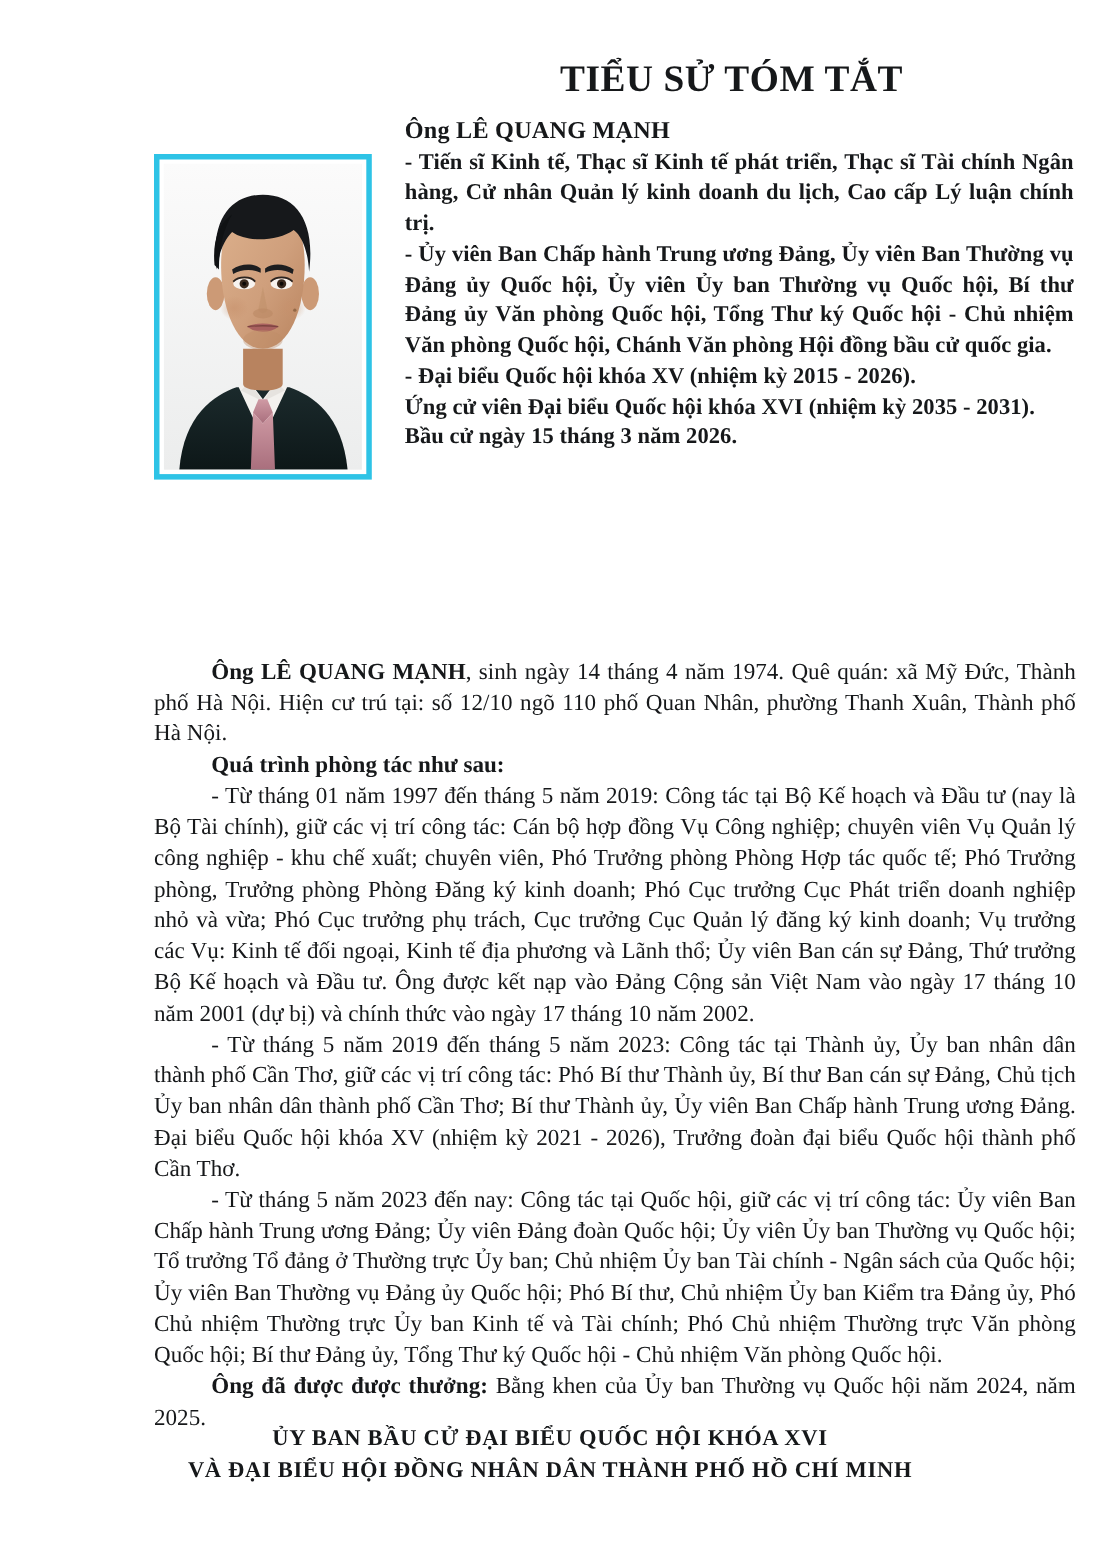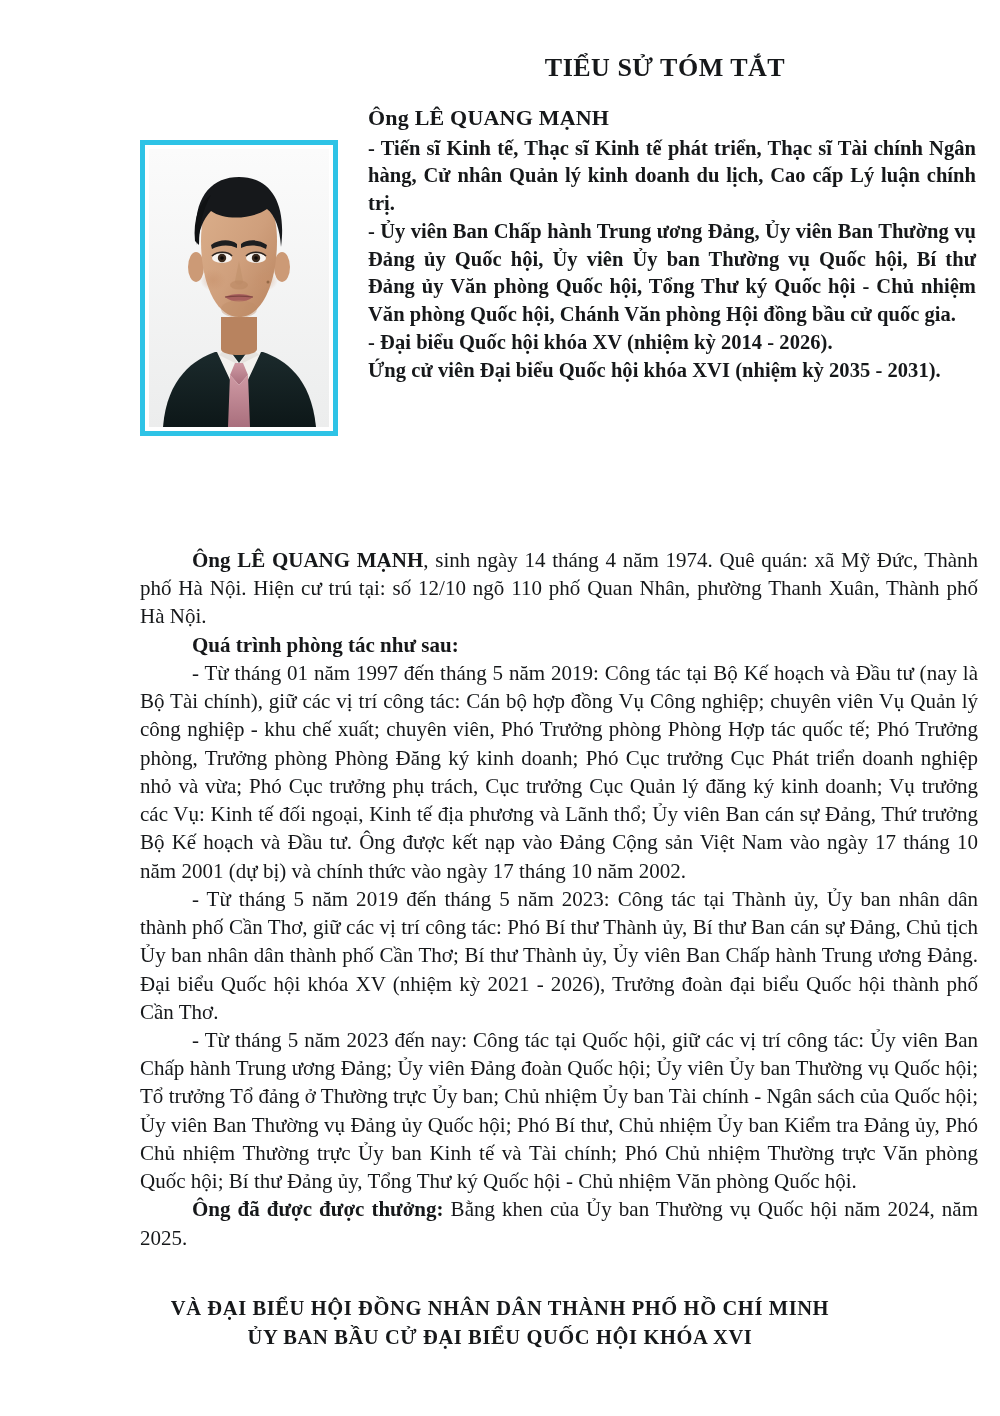--- a/index.html
+++ b/index.html
@@ -24,21 +24,21 @@
     padding: 0;
   }
 
   
   .doc-title {
     position: absolute;
     left: 355px;
     top: 54px;
     width: 620px;
     text-align: center;
-    font-size: 26px;
+    font-size: 34px;
     font-weight: bold;
     letter-spacing: 0.5px;
     line-height: 1.1;
   }
 
   
   .photo-frame {
     position: absolute;
     left: 140px;
     top: 140px;
@@ -80,21 +80,21 @@
     text-align-last: left;
     letter-spacing: 0.05px;
     margin: 0;
   }
   .hdr-line.last-justify { text-align-last: left; }
 
   
   .body-block {
     position: absolute;
     left: 140px;
-    top: 546px;
+    top: 596px;
     width: 838px;
   }
   p.para {
     margin: 0;
     font-size: 21px;
     line-height: 1.345;
     text-align: justify;
     text-indent: 52px;
     letter-spacing: 0.01px;
   }
@@ -196,34 +196,35 @@
         <circle cx="119" cy="133" r="1.5" fill="#8b6140" opacity="0.85"></circle>
       </svg>
     </div>
   </div>
 
   <div class="header-block">
     <div class="subject-name">Ông LÊ QUANG MẠNH</div>
 
     <p class="hdr-line">- Tiến sĩ Kinh tế, Thạc sĩ Kinh tế phát triển, Thạc sĩ Tài chính Ngân hàng, Cử nhân Quản lý kinh doanh du lịch, Cao cấp Lý luận chính trị.</p>
     <p class="hdr-line">- Ủy viên Ban Chấp hành Trung ương Đảng, Ủy viên Ban Thường vụ Đảng ủy Quốc hội, Ủy viên Ủy ban Thường vụ Quốc hội, Bí thư Đảng ủy Văn phòng Quốc hội, Tổng Thư ký Quốc hội - Chủ nhiệm Văn phòng Quốc hội, Chánh Văn phòng Hội đồng bầu cử quốc gia.</p>
-    <p class="hdr-line last-justify">- Đại biểu Quốc hội khóa XV (nhiệm kỳ 2014 - 2026).</p>
+    <p class="hdr-line last-justify">- Đại biểu Quốc hội khóa XV (nhiệm kỳ 2015 - 2026).</p>
     <p class="hdr-line">Ứng cử viên Đại biểu Quốc hội khóa XVI (nhiệm kỳ 2035 - 2031).</p>
+    <p class="hdr-line last-justify">Bầu cử ngày 15 tháng 3 năm 2026.</p>
   </div>
 
   <div class="body-block">
     <p class="para"><span class="b">Ông LÊ QUANG MẠNH</span><span>, sinh ngày 14 tháng 4 năm 1974. Quê quán: xã Mỹ Đức, Thành phố Hà Nội. Hiện cư trú tại: số 12/10 ngõ 110 phố Quan Nhân, phường Thanh Xuân, Thành phố Hà Nội.</span></p>
 
     <p class="para b">Quá trình phòng tác như sau:</p>
 
     <p class="para">- Từ tháng 01 năm 1997 đến tháng 5 năm 2019: Công tác tại Bộ Kế hoạch và Đầu tư (nay là Bộ Tài chính), giữ các vị trí công tác: Cán bộ hợp đồng Vụ Công nghiệp; chuyên viên Vụ Quản lý công nghiệp - khu chế xuất; chuyên viên, Phó Trưởng phòng Phòng Hợp tác quốc tế; Phó Trưởng phòng, Trưởng phòng Phòng Đăng ký kinh doanh; Phó Cục trưởng Cục Phát triển doanh nghiệp nhỏ và vừa; Phó Cục trưởng phụ trách, Cục trưởng Cục Quản lý đăng ký kinh doanh; Vụ trưởng các Vụ: Kinh tế đối ngoại, Kinh tế địa phương và Lãnh thổ; Ủy viên Ban cán sự Đảng, Thứ trưởng Bộ Kế hoạch và Đầu tư. Ông được kết nạp vào Đảng Cộng sản Việt Nam vào ngày 17 tháng 10 năm 2001 (dự bị) và chính thức vào ngày 17 tháng 10 năm 2002.</p>
     <p class="para">- Từ tháng 5 năm 2019 đến tháng 5 năm 2023: Công tác tại Thành ủy, Ủy ban nhân dân thành phố Cần Thơ, giữ các vị trí công tác: Phó Bí thư Thành ủy, Bí thư Ban cán sự Đảng, Chủ tịch Ủy ban nhân dân thành phố Cần Thơ; Bí thư Thành ủy, Ủy viên Ban Chấp hành Trung ương Đảng. Đại biểu Quốc hội khóa XV (nhiệm kỳ 2021 - 2026), Trưởng đoàn đại biểu Quốc hội thành phố Cần Thơ.</p>
     <p class="para">- Từ tháng 5 năm 2023 đến nay: Công tác tại Quốc hội, giữ các vị trí công tác: Ủy viên Ban Chấp hành Trung ương Đảng; Ủy viên Đảng đoàn Quốc hội; Ủy viên Ủy ban Thường vụ Quốc hội; Tổ trưởng Tổ đảng ở Thường trực Ủy ban; Chủ nhiệm Ủy ban Tài chính - Ngân sách của Quốc hội; Ủy viên Ban Thường vụ Đảng ủy Quốc hội; Phó Bí thư, Chủ nhiệm Ủy ban Kiểm tra Đảng ủy, Phó Chủ nhiệm Thường trực Ủy ban Kinh tế và Tài chính; Phó Chủ nhiệm Thường trực Văn phòng Quốc hội; Bí thư Đảng ủy, Tổng Thư ký Quốc hội - Chủ nhiệm Văn phòng Quốc hội.</p>
 
     <p class="para"><span class="b">Ông đã được được thưởng:</span><span> Bằng khen của Ủy ban Thường vụ Quốc hội năm 2024, năm 2025.</span></p>
   </div>
 
   <div class="footer-block">
+    <div class="footer-line">ỦY BAN BẦU CỬ ĐẠI BIỂU QUỐC HỘI KHÓA XVI</div>
     <div class="footer-line">VÀ ĐẠI BIỂU HỘI ĐỒNG NHÂN DÂN THÀNH PHỐ HỒ CHÍ MINH</div>
-    <div class="footer-line">ỦY BAN BẦU CỬ ĐẠI BIỂU QUỐC HỘI KHÓA XVI</div>
   </div>
 
 </div>
 
 </body></html>

